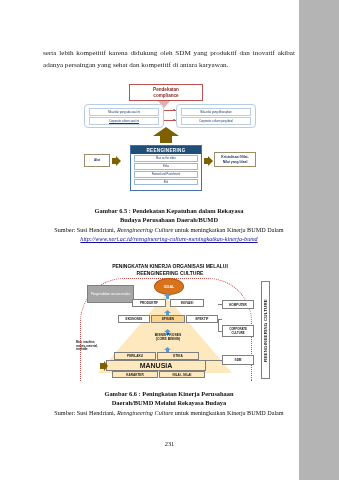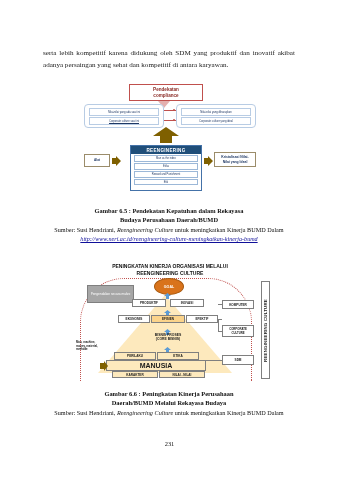--- a/index.html
+++ b/index.html
@@ -5,24 +5,25 @@
   html, body {
     margin: 0;
     padding: 0;
     background: #b4b4b4;
   }
   body {
     font-family: "Liberation Serif", serif;
   }
   .page {
     position: relative;
-    width: 339px;
+    width: 283px;
     height: 480px;
     background: #ffffff;
     overflow: hidden;
+    padding-left: 16px;
   }
   .body-text {
     position: absolute;
     left: 43px;
     top: 40px;
     width: 252px;
     font-size: 7.1px;
     line-height: 12.2px;
     text-align: justify;
     color: #1a1a1a;

